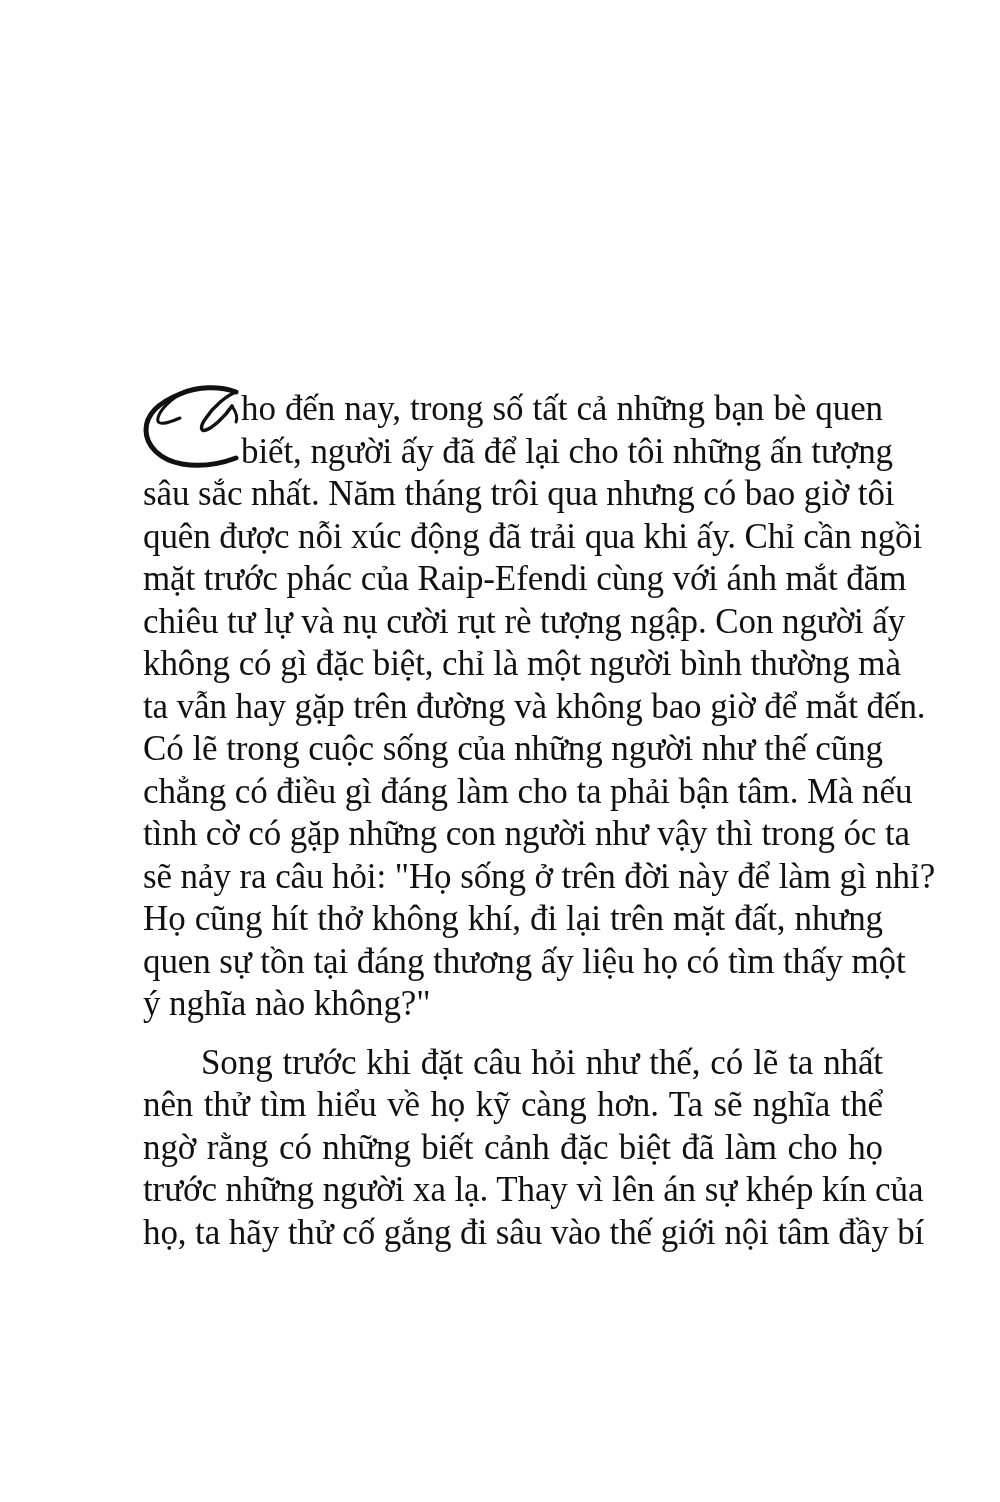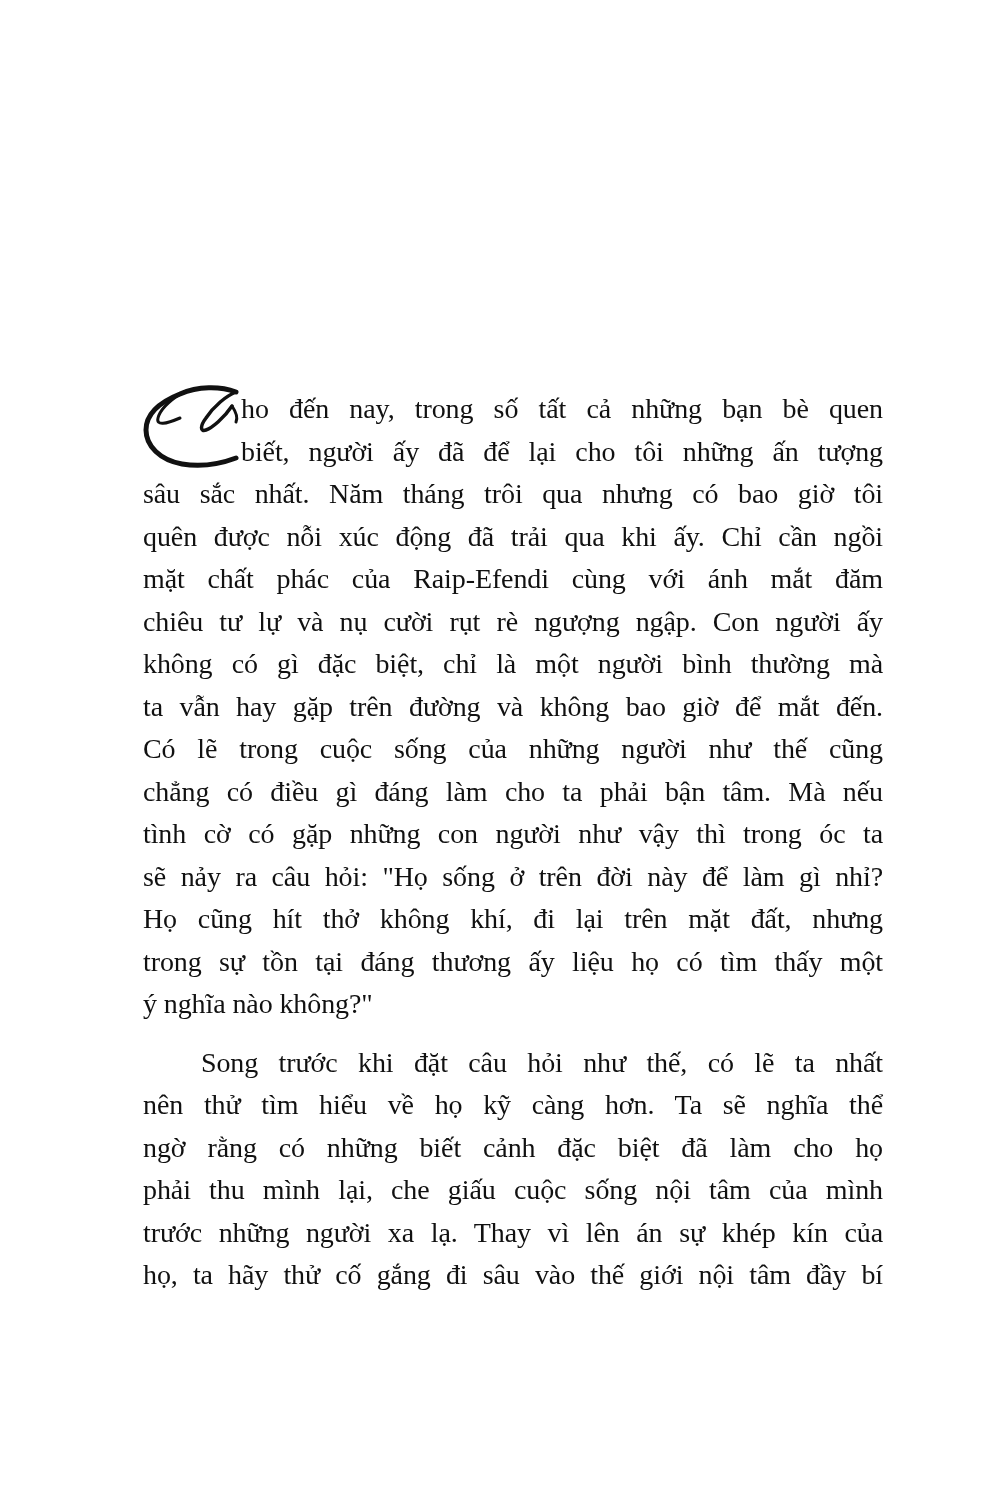--- a/index.html
+++ b/index.html
@@ -24,21 +24,21 @@
     .text-block {
       position: absolute;
       left: 143px;
       top: 388px;
       width: 740px;
     }
     .line {
       display: block;
       height: 42.5px;
       line-height: 42.5px;
-      font-size: 28px;
+      font-size: 35px;
       white-space: nowrap;
       text-align: justify;
       text-align-last: justify;
       letter-spacing: -0.1px;
     }
     .line.last {
       text-align-last: left;
     }
     .line.indent-cap {
       padding-left: 98px;
@@ -75,36 +75,35 @@
       <path d="M92 22 C96 28 98 34 96 38" fill="none" stroke="#111" stroke-width="3" stroke-linecap="round"></path>
     </svg>
   </div>
 
   <div class="text-block">
     <div class="paragraph">
       <span class="line indent-cap">ho đến nay, trong số tất cả những bạn bè quen</span>
       <span class="line indent-cap">biết, người ấy đã để lại cho tôi những ấn tượng</span>
       <span class="line">sâu sắc nhất. Năm tháng trôi qua nhưng có bao giờ tôi</span>
       <span class="line">quên được nỗi xúc động đã trải qua khi ấy. Chỉ cần ngồi</span>
-      <span class="line">mặt chất phác của Raip-Efendi cùng với ánh mắt đăm</span>
-      <span class="line">chiêu tư lự và nụ cười rụt rè ngượng ngập. Con người ấy</span>
+      <span class="line">mặt trước phác của Raip-Efendi cùng với ánh mắt đăm</span>
+      <span class="line">chiêu tư lự và nụ cười rụt rè tượng ngập. Con người ấy</span>
       <span class="line">không có gì đặc biệt, chỉ là một người bình thường mà</span>
       <span class="line">ta vẫn hay gặp trên đường và không bao giờ để mắt đến.</span>
       <span class="line">Có lẽ trong cuộc sống của những người như thế cũng</span>
       <span class="line">chẳng có điều gì đáng làm cho ta phải bận tâm. Mà nếu</span>
       <span class="line">tình cờ có gặp những con người như vậy thì trong óc ta</span>
       <span class="line">sẽ nảy ra câu hỏi: "Họ sống ở trên đời này để làm gì nhỉ?</span>
       <span class="line">Họ cũng hít thở không khí, đi lại trên mặt đất, nhưng</span>
-      <span class="line">trong sự tồn tại đáng thương ấy liệu họ có tìm thấy một</span>
+      <span class="line">quen sự tồn tại đáng thương ấy liệu họ có tìm thấy một</span>
       <span class="line last">ý nghĩa nào không?"</span>
     </div>
     <div class="para-gap"></div>
     <div class="paragraph">
       <span class="line indent-para">Song trước khi đặt câu hỏi như thế, có lẽ ta nhất</span>
       <span class="line">nên thử tìm hiểu về họ kỹ càng hơn. Ta sẽ nghĩa thể</span>
       <span class="line">ngờ rằng có những biết cảnh đặc biệt đã làm cho họ</span>
-      <span class="line">phải thu mình lại, che giấu cuộc sống nội tâm của mình</span>
       <span class="line">trước những người xa lạ. Thay vì lên án sự khép kín của</span>
       <span class="line">họ, ta hãy thử cố gắng đi sâu vào thế giới nội tâm đầy bí</span>
     </div>
   </div>
 
 </div>
 
 </body></html>

